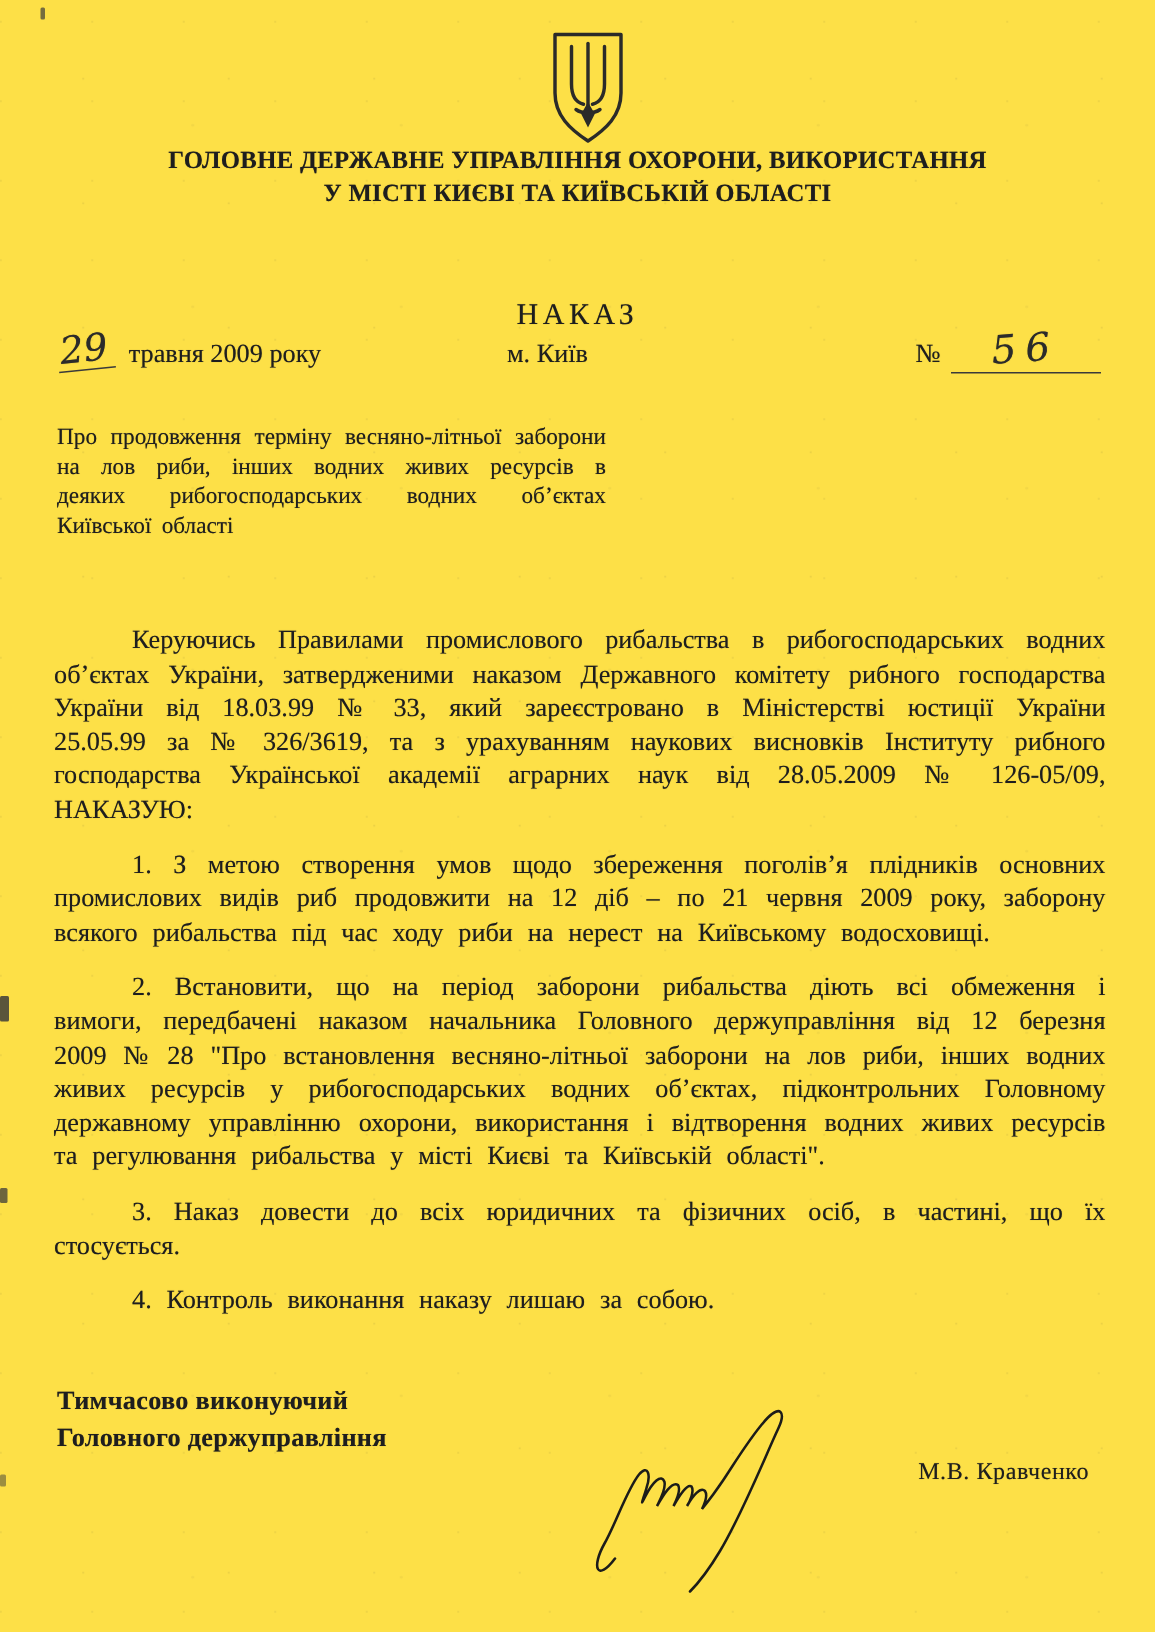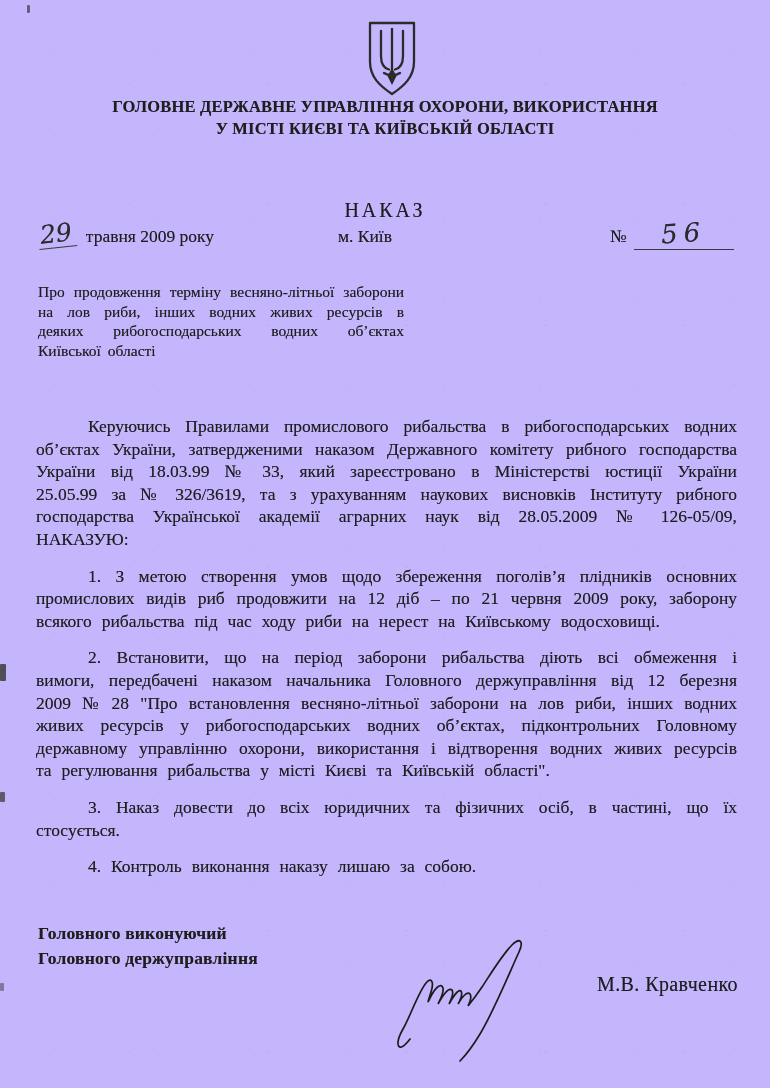--- a/index.html
+++ b/index.html
@@ -1,20 +1,20 @@
 <!DOCTYPE html>
 <html lang="uk"><head>
 <meta charset="utf-8">
 <style>
   html,body{margin:0;padding:0;background:#e8e8e6;}
   .page{
     position:relative;
     width:770px;height:1088px;
     margin:0 auto;
-    background:#c4b5fd;
+    background:#fde047;
     font-family:"Liberation Serif","DejaVu Serif",serif;
     color:#1e1e1e;
     overflow:hidden;
   }
   
   .page::before{
     content:"";position:absolute;inset:0;pointer-events:none;
     background-image:
       radial-gradient(rgba(50,50,48,.10) .7px, transparent .9px),
       radial-gradient(rgba(50,50,48,.07) .6px, transparent .8px),
@@ -68,21 +68,21 @@
   }
 
   .body-text{
     position:absolute;top:401px;left:36px;width:701px;
     font-size:17.5px;line-height:22.6px;text-align:justify;
   }
   .body-text p{margin:14px 0 13px;text-indent:52px;word-spacing:5.5px;}
 
   .sign-block{position:absolute;top:921px;left:38px;right:30px;height:140px;}
   .sign-left{font-weight:bold;font-size:17.5px;line-height:24.5px;letter-spacing:.2px;}
-  .sign-name{position:absolute;right:2px;top:52px;font-size:20px;letter-spacing:.4px;}
+  .sign-name{position:absolute;right:14px;top:52px;font-size:16px;letter-spacing:.4px;}
   .signature-svg{position:absolute;left:352px;top:6px;}
 
   .speck{position:absolute;background:#3c3c3a;border-radius:1px;opacity:.8;}
   .speck.s1{left:0;top:664px;width:6px;height:17px;opacity:.85;}
   .speck.s2{left:0;top:792px;width:5px;height:10px;opacity:.75;}
   .speck.s3{left:27px;top:5px;width:3px;height:8px;opacity:.7;}
   .speck.s4{left:0;top:983px;width:4px;height:8px;opacity:.5;}
 </style>
 </head>
 <body>
@@ -126,21 +126,21 @@
   <div class="body-text txt">
     <p>Керуючись Правилами промислового рибальства в рибогосподарських водних об’єктах України, затвердженими наказом Державного комітету рибного господарства України від 18.03.99 № 33, який зареєстровано в Міністерстві юстиції України 25.05.99 за № 326/3619, та з урахуванням наукових висновків Інституту рибного господарства Української академії аграрних наук від 28.05.2009 № 126-05/09, НАКАЗУЮ:</p>
     <p>1. З метою створення умов щодо збереження поголів’я плідників основних промислових видів риб продовжити на 12 діб – по 21 червня 2009 року, заборону всякого рибальства під час ходу риби на нерест на Київському водосховищі.</p>
     <p>2. Встановити, що на період заборони рибальства діють всі обмеження і вимоги, передбачені наказом начальника Головного держуправління від 12 березня 2009 № 28 "Про встановлення весняно-літньої заборони на лов риби, інших водних живих ресурсів у рибогосподарських водних об’єктах, підконтрольних Головному державному управлінню охорони, використання і відтворення водних живих ресурсів та регулювання рибальства у місті Києві та Київській області".</p>
     <p>3. Наказ довести до всіх юридичних та фізичних осіб, в частині, що їх стосується.</p>
     <p>4. Контроль виконання наказу лишаю за собою.</p>
   </div>
 
   <div class="sign-block">
     <div class="sign-left txt">
-      <div>Головного виконуючий</div>
+      <div>Тимчасово виконуючий</div>
       <div>Головного держуправління</div>
     </div>
 
     <div class="signature-svg">
       <svg width="150" height="135" viewBox="0 0 150 135" aria-hidden="true">
         <path d="M20,112 C8,128 4,118 13,102 C20,90 28,66 36,56 C42,49 44,56 41,65
                  C39,72 36,79 40,71 C45,61 51,55 53,61 C54,66 50,73 48,77
                  C52,70 58,60 62,63 C64,66 61,73 59,77 C63,70 68,62 71,64
                  C73,67 70,74 68,77 C72,70 77,64 80,67 C82,70 80,75 78,79
                  C82,74 88,66 92,60 C100,48 112,28 122,18 C130,10 134,14 129,25

